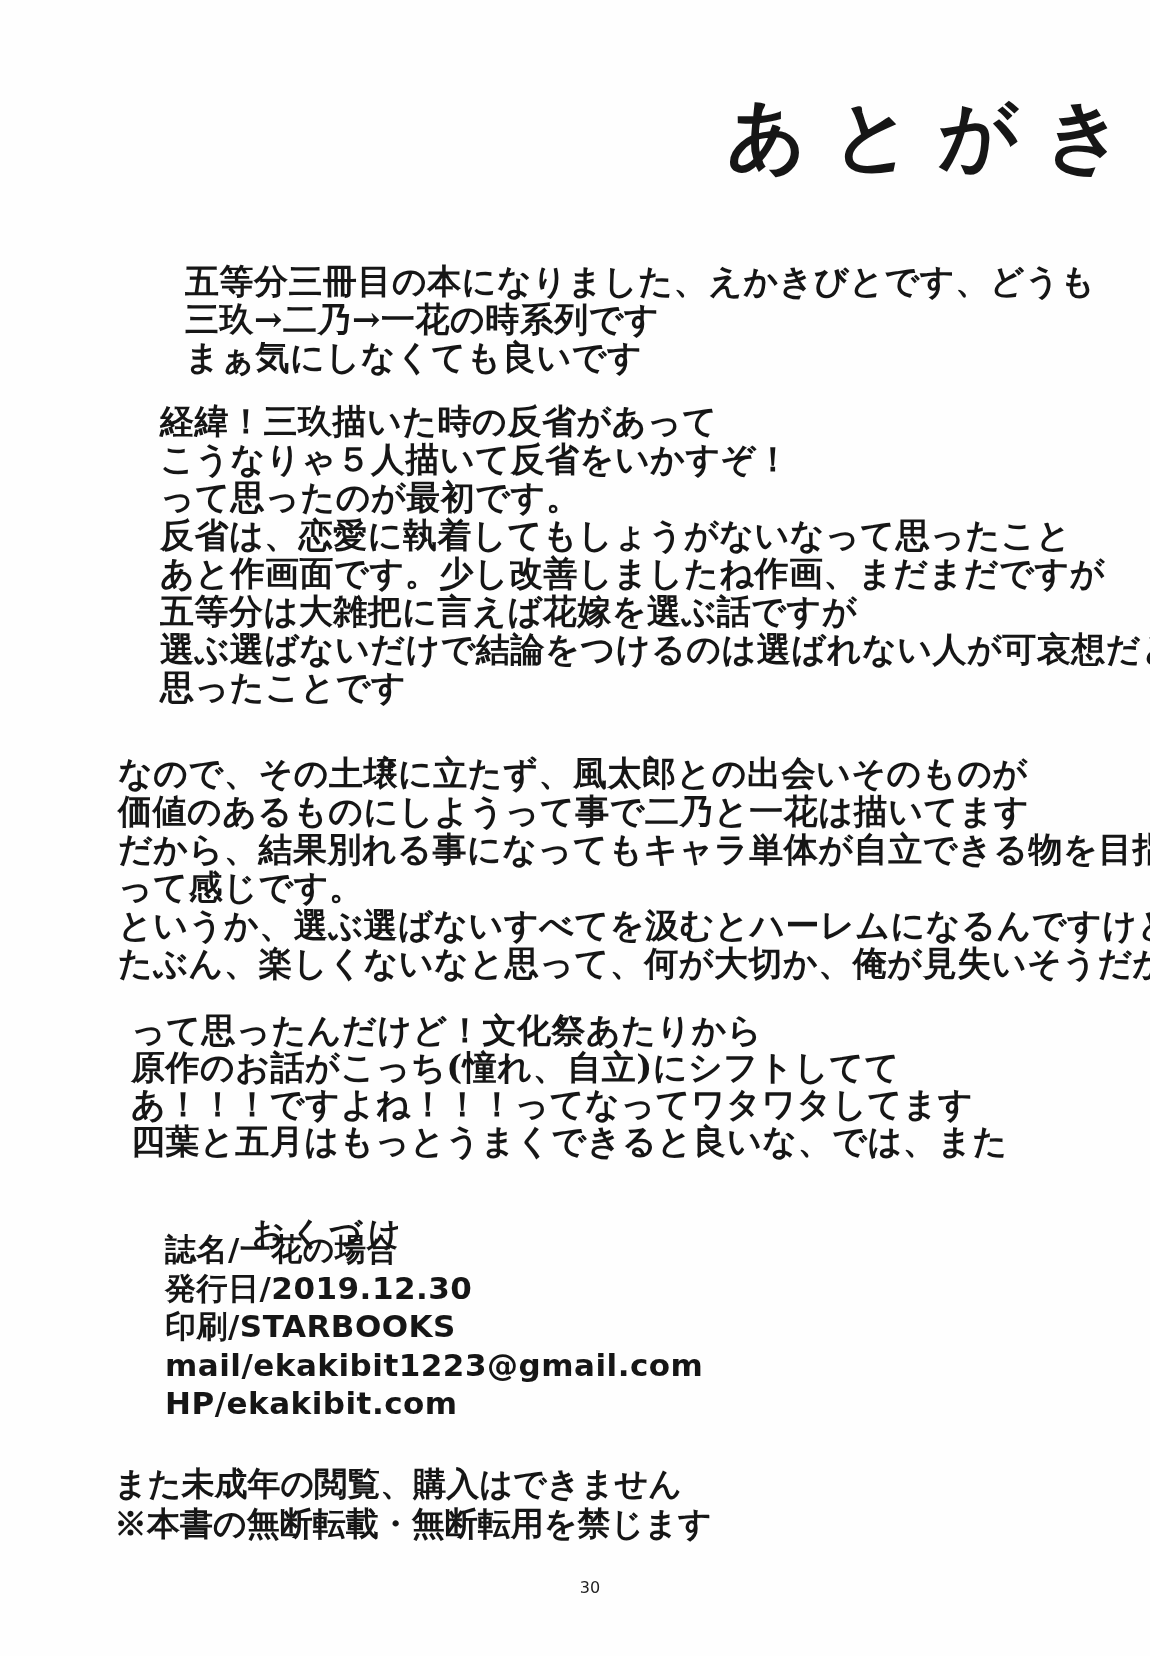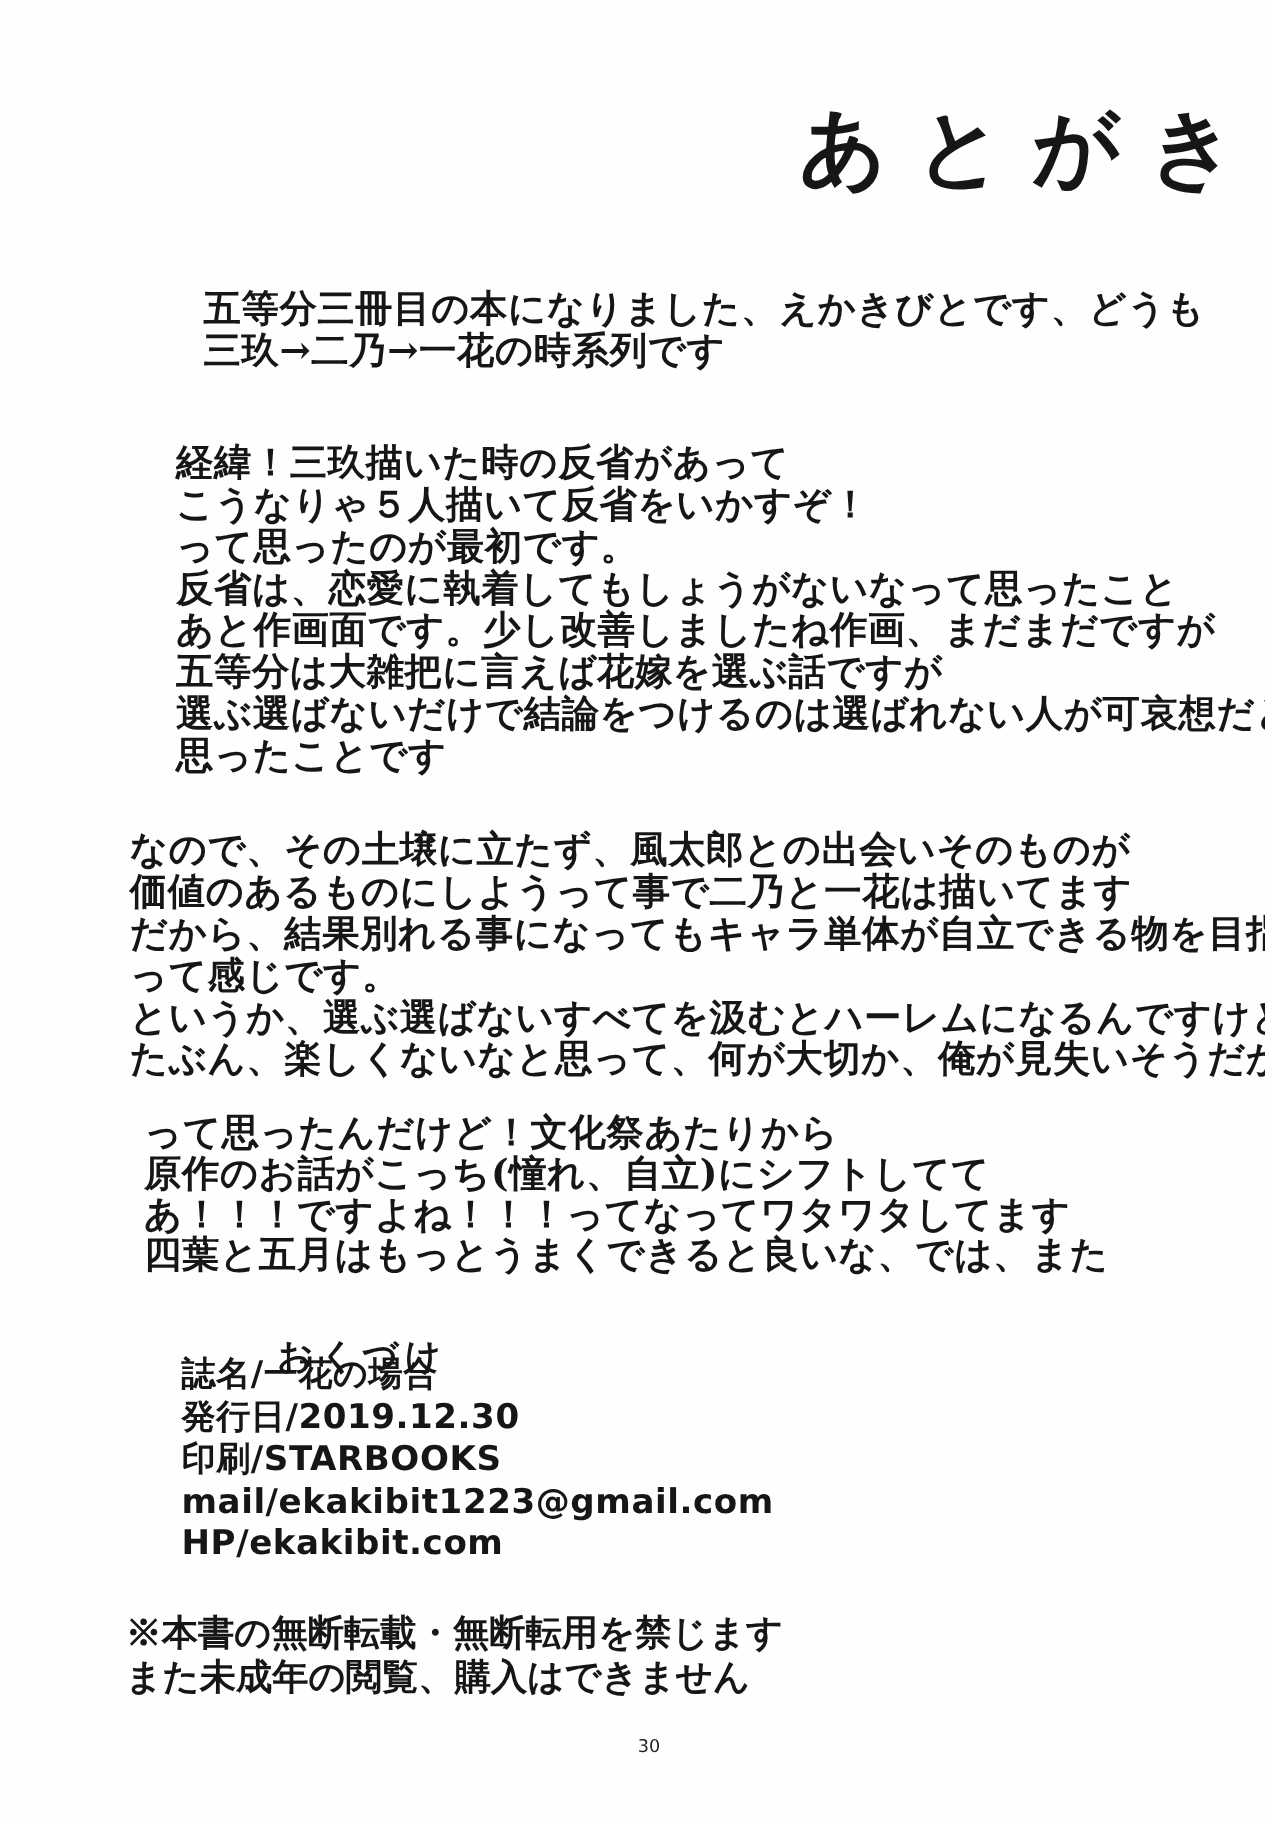--- a/index.html
+++ b/index.html
@@ -90,20 +90,21 @@
 </head>
 <body>
 
 <div class="page">
 
   <div class="title">あとがき</div>
 
   <div class="para para1">
     <div>五等分三冊目の本になりました、えかきびとです、どうも</div>
     <div>三玖→二乃→一花の時系列です</div>
+    <div>まぁ気にしなくても良いです</div>
   </div>
 
   <div class="para para2">
     <div>経緯！三玖描いた時の反省があって</div>
     <div>こうなりゃ５人描いて反省をいかすぞ！</div>
     <div>って思ったのが最初です。</div>
     <div>反省は、恋愛に執着してもしょうがないなって思ったこと</div>
     <div>あと作画面です。少し改善しましたね作画、まだまだですが</div>
     <div>五等分は大雑把に言えば花嫁を選ぶ話ですが</div>
     <div>選ぶ選ばないだけで結論をつけるのは選ばれない人が可哀想だと</div>
@@ -130,19 +131,19 @@
 
   <div class="colophon">
     <div>誌名/一花の場合</div>
     <div>発行日/2019.12.30</div>
     <div>印刷/STARBOOKS</div>
     <div>mail/ekakibit1223@gmail.com</div>
     <div>HP/ekakibit.com</div>
   </div>
 
   <div class="notice">
+    <div>また未成年の閲覧、購入はできません</div>
     <div>※本書の無断転載・無断転用を禁じます</div>
-    <div>また未成年の閲覧、購入はできません</div>
   </div>
 
   <div class="page-number">30</div>
 
 </div>
 
 </body></html>

